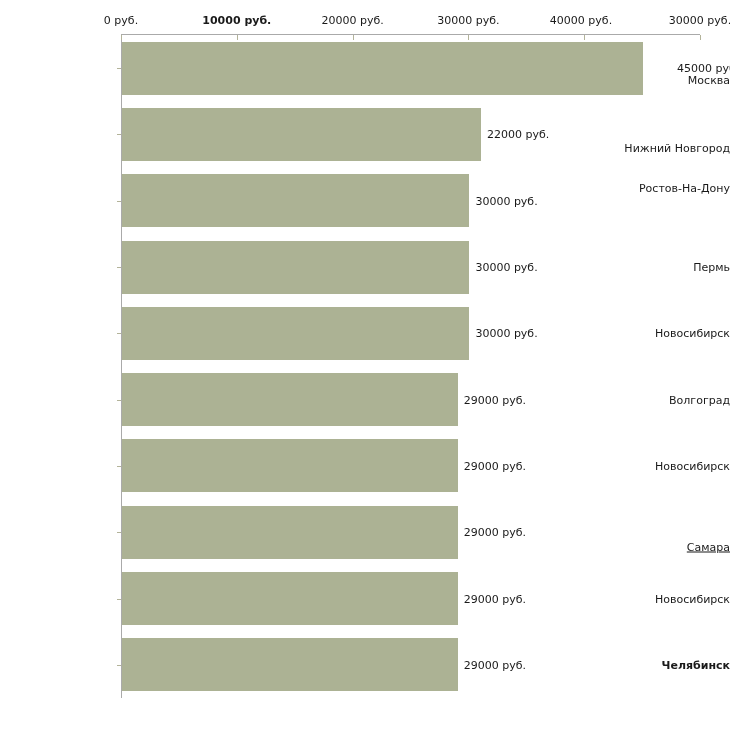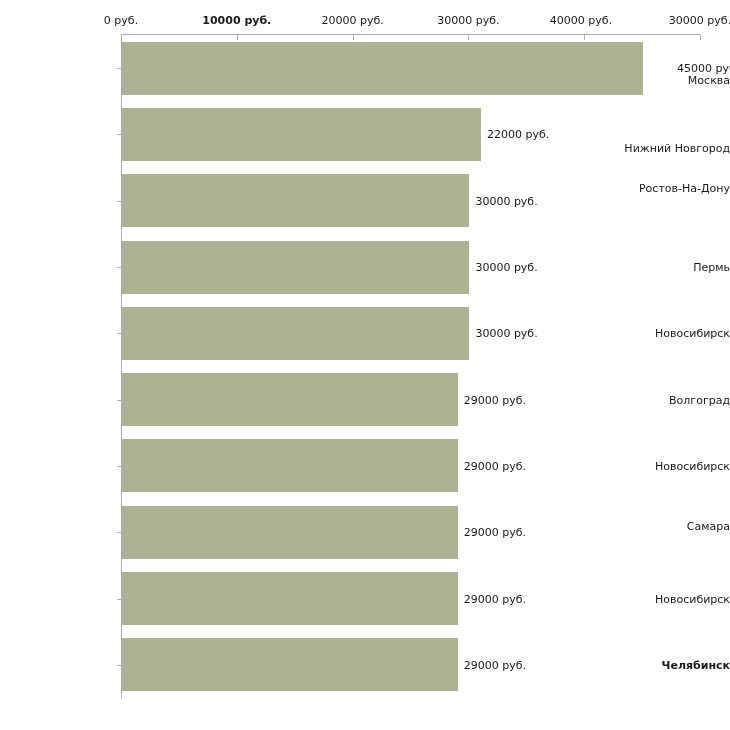--- a/index.html
+++ b/index.html
@@ -115,21 +115,21 @@
       <div class="y-tick-label" style="top: 188px;">Ростов-На-Дону</div>
       <div class="y-tick" style="top: 267.05px;"></div>
       <div class="y-tick-label" style="top: 267.05px;">Пермь</div>
       <div class="y-tick" style="top: 333.35px;"></div>
       <div class="y-tick-label" style="top: 333.35px;">Новосибирск</div>
       <div class="y-tick" style="top: 399.65px;"></div>
       <div class="y-tick-label" style="top: 399.65px;">Волгоград</div>
       <div class="y-tick" style="top: 465.95px;"></div>
       <div class="y-tick-label" style="top: 465.95px;">Новосибирск</div>
       <div class="y-tick" style="top: 532.25px;"></div>
-      <div class="y-tick-label" style="top: 526px;">Самара</div>
+      <div class="y-tick-label" style="top: 547px; text-decoration: underline;">Самара</div>
       <div class="y-tick" style="top: 598.55px;"></div>
       <div class="y-tick-label" style="top: 598.55px;">Новосибирск</div>
       <div class="y-tick" style="top: 664.85px;"></div>
       <div class="y-tick-label" style="top: 664.85px; font-weight: bold;">Челябинск</div>
     </div>
   <div id="bars-layer">
       <div class="bar" style="top: 41.65px; height: 53px; width: 521.1px; background: rgb(172, 178, 148);"></div>
       <div class="bar-value-label" style="left: 677px; top: 68.15px;">45000 руб.</div>
       <div class="bar" style="top: 107.95px; height: 53px; width: 358.98px; background: rgb(172, 178, 148);"></div>
       <div class="bar-value-label" style="left: 486.98px; top: 134.45px;">22000 руб.</div>

